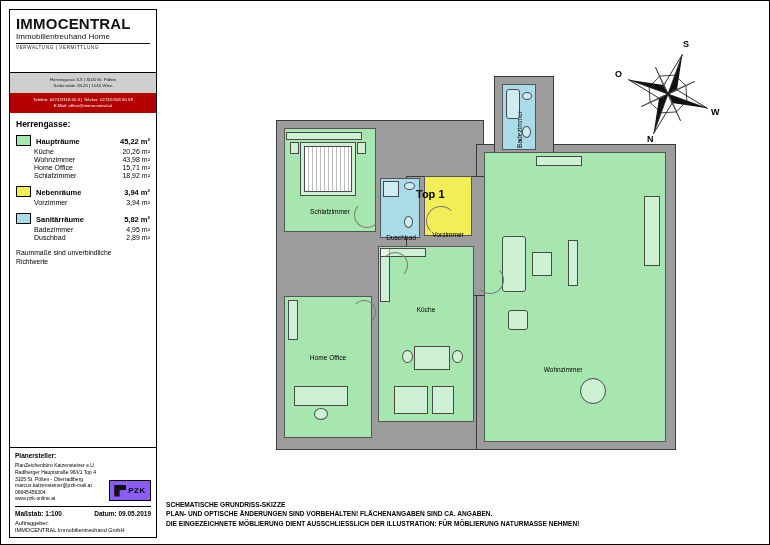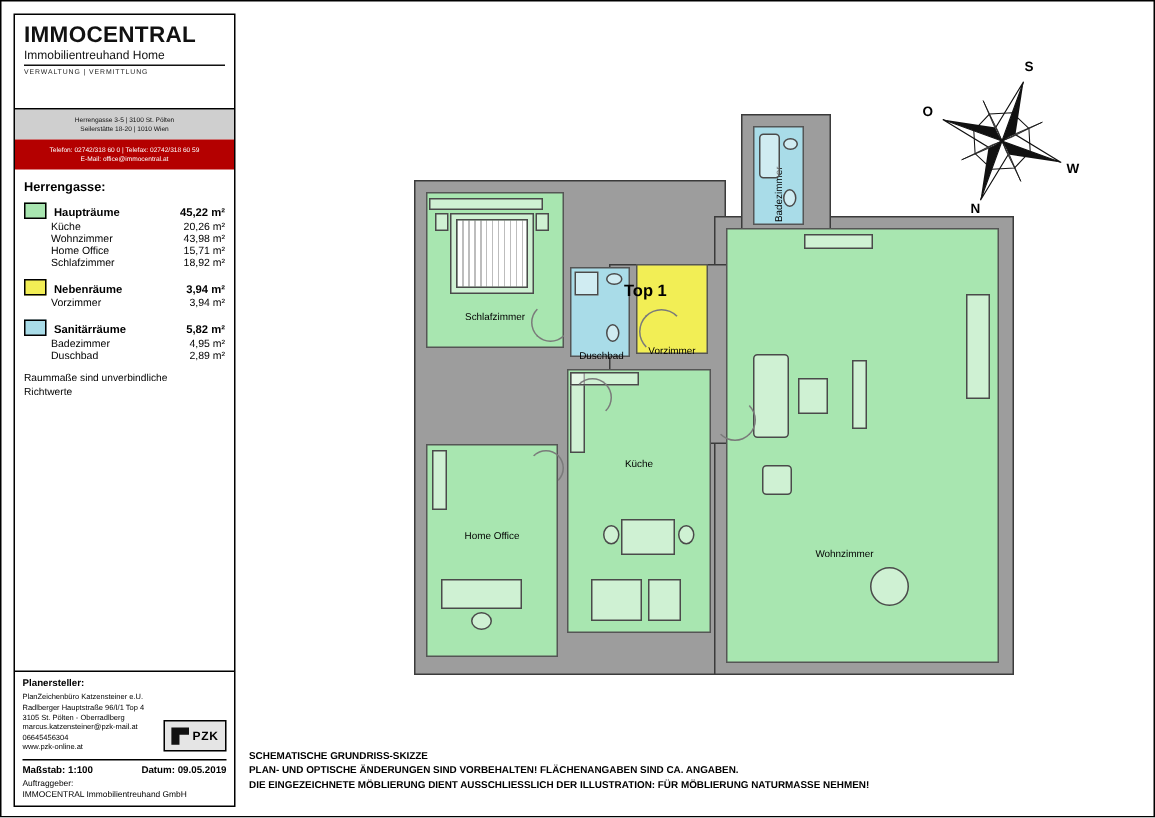--- a/index.html
+++ b/index.html
@@ -84,21 +84,21 @@
   #planner{
     position:absolute;left:0;right:0;bottom:0;
     border-top:1px solid #000;
     padding:4px 5px 3px 5px;
     box-sizing:border-box;
   }
   .planner-title{font-size:6.5px;font-weight:bold;margin-bottom:3px;}
   .planner-txt{font-size:5px;line-height:6.6px;}
   .pzk{
     position:absolute;right:5px;bottom:36px;
-    width:40px;height:19px;border:1px solid #000;background:#e5e5e5;
+    width:40px;height:19px;border:1px solid #000;background:#8b5cf6;
     display:flex;align-items:center;justify-content:center;
   }
   .pzk-mark{
     width:12px;height:12px;background:#111;
     clip-path:polygon(0 0,100% 0,100% 45%,45% 45%,45% 100%,0 100%);
     margin-right:2px;
   }
   .pzk-txt{font-size:8px;font-weight:bold;letter-spacing:.5px;}
   .scale-row{
     border-top:1px solid #000;margin-top:4px;padding-top:3px;

